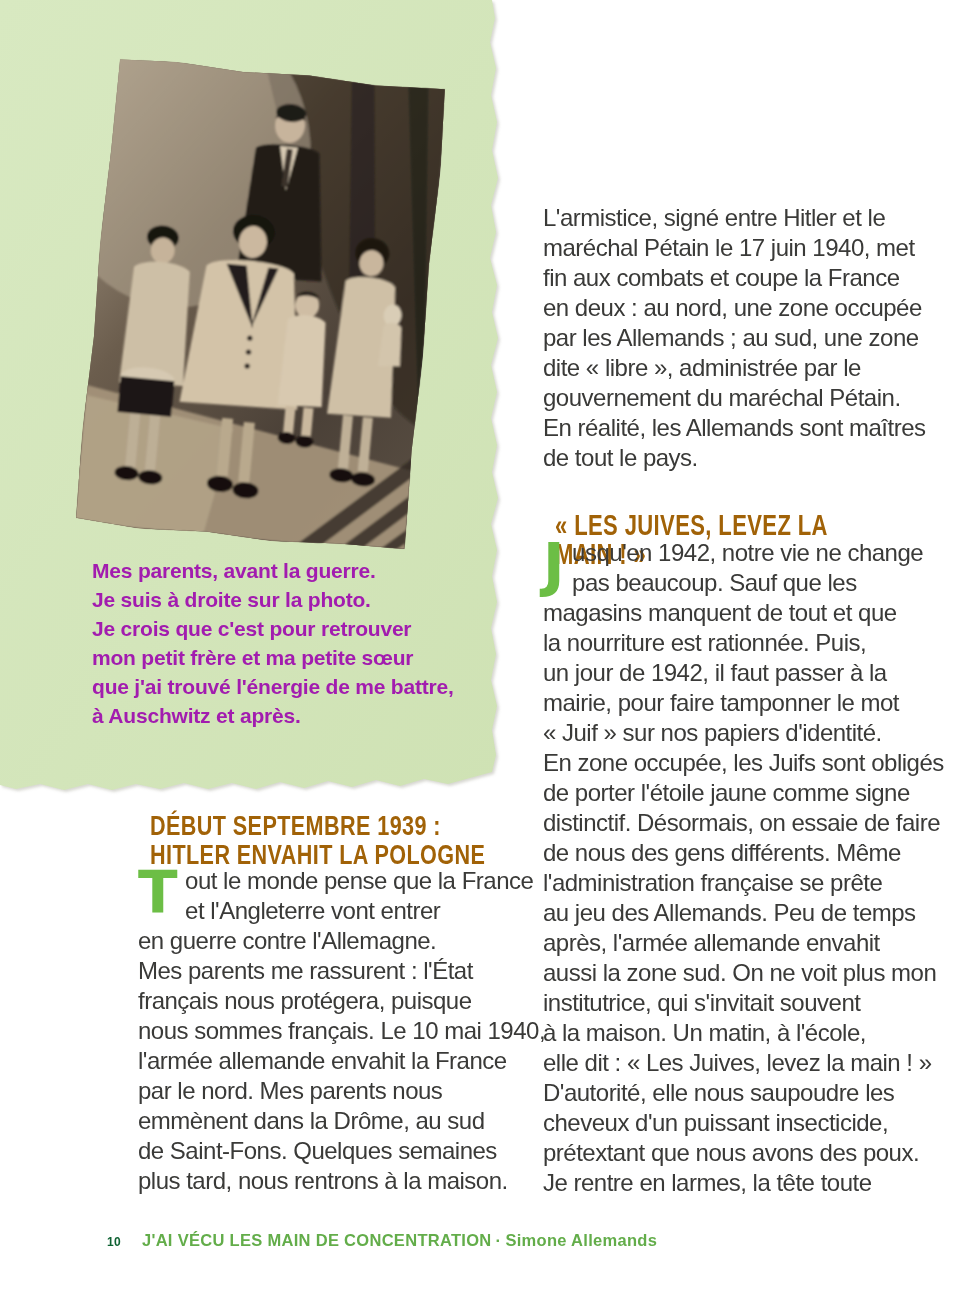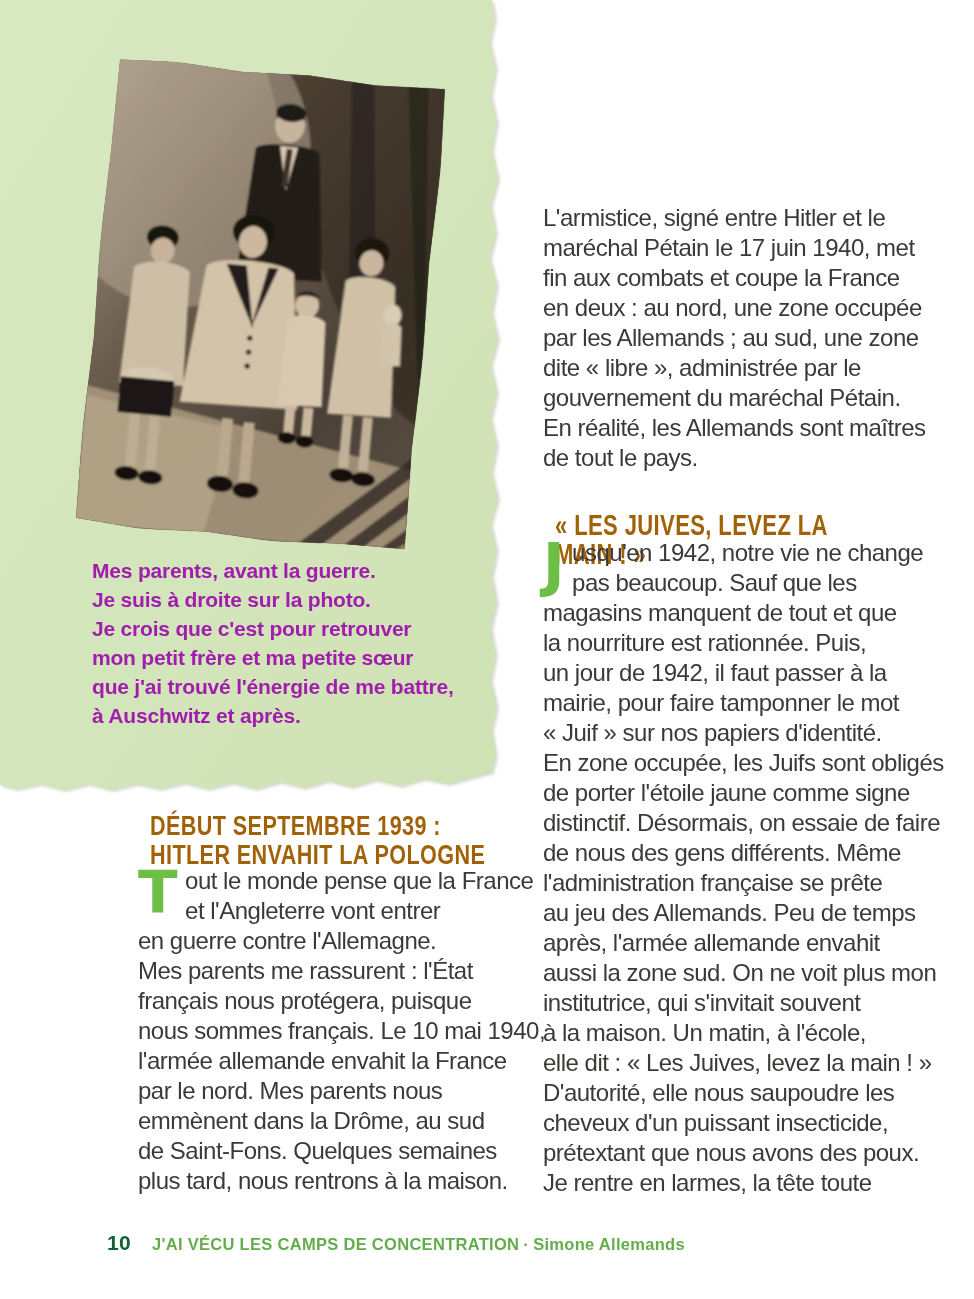--- a/index.html
+++ b/index.html
@@ -50,21 +50,21 @@
   .dropcap{
     float:left;color:#6cbe45;font-weight:700;
     font-family:"DejaVu Sans", sans-serif;
     font-size:58px;line-height:46px;height:52px;
     margin:4px 8px 0 0;white-space:normal;
   }
   .footer{
     position:absolute;left:107px;top:1231px;
     display:flex;align-items:baseline;
   }
-  .pagenum{color:#0f6233;font-weight:700;font-size:21px;margin-right:21px;letter-spacing:0.3px;}
+  .pagenum{color:#0f6233;font-weight:700;font-size:12px;margin-right:21px;letter-spacing:0.3px;}
   .footer-title{color:#63ad4a;font-weight:700;font-size:16.5px;letter-spacing:0.3px;}
   .footer-title .sep{padding:0 4px;}
 </style>
 </head>
 <body>
 
 <div class="page">
 
   <svg class="panel-svg" width="510" height="800" viewBox="0 0 510 800" aria-hidden="true">
     <defs>
@@ -214,16 +214,16 @@
 institutrice, qui s'invitait souvent
 à la maison. Un matin, à l'école,
 elle dit : « Les Juives, levez la main ! »
 D'autorité, elle nous saupoudre les
 cheveux d'un puissant insecticide,
 prétextant que nous avons des poux.
 Je rentre en larmes, la tête toute</span></p>
 
   <div class="footer">
     <span class="pagenum">10</span>
-    <span class="footer-title"><span>J'AI VÉCU LES CAMPS DE CONCENTRATION</span><span class="sep">·</span><span>Simone Allemands</span></span>
+    <span class="footer-title"><span>J'AI VÉCU LES MAIN DE CONCENTRATION</span><span class="sep">·</span><span>Simone Allemands</span></span>
   </div>
 
 </div>
 
 </body></html>

